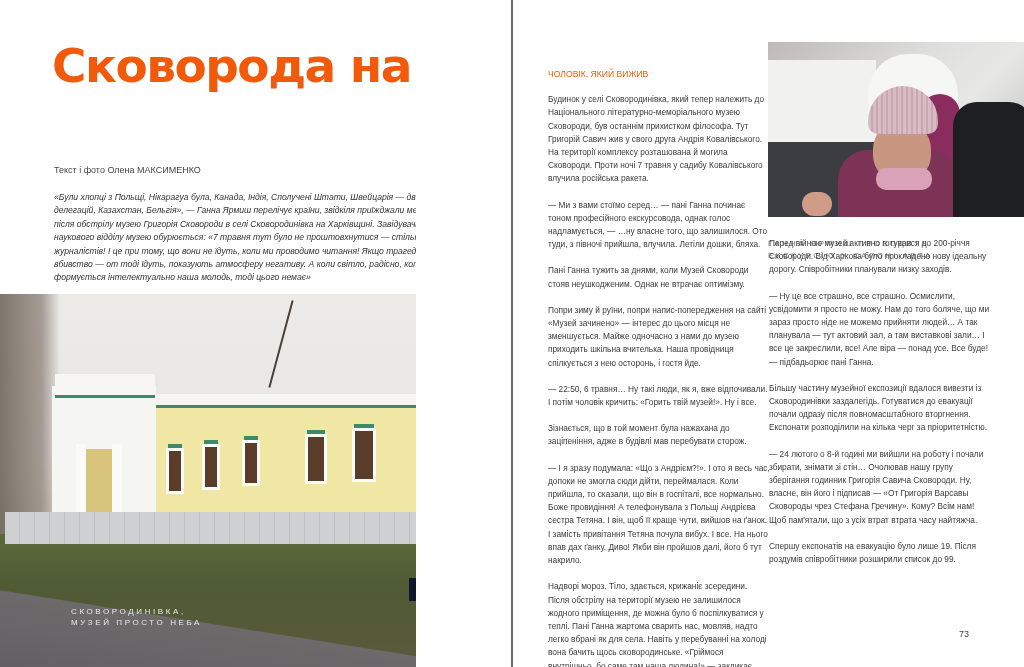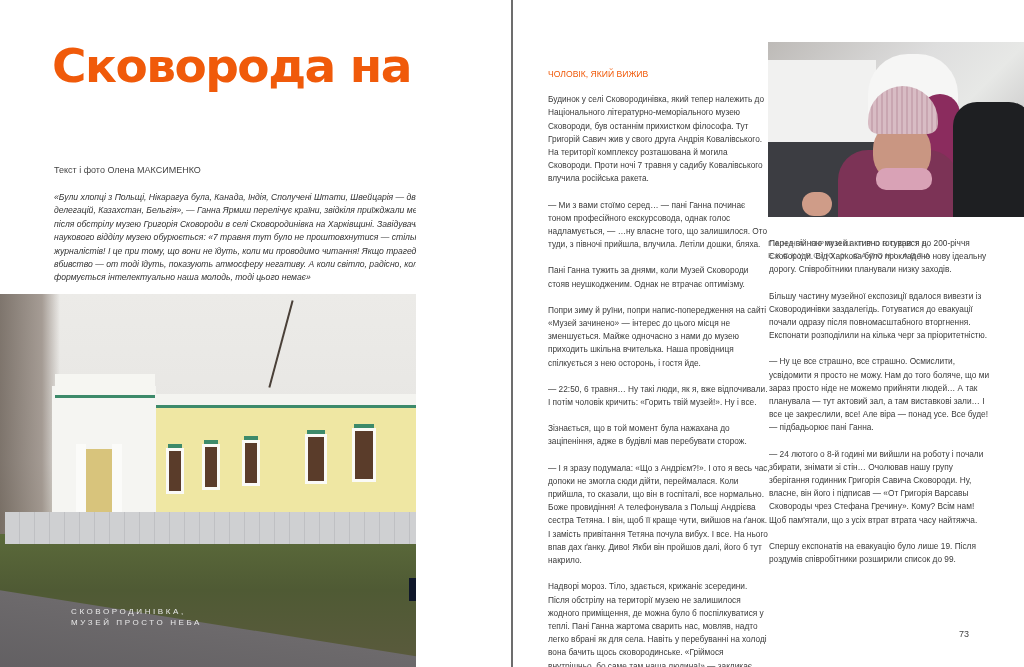--- a/index.html
+++ b/index.html
@@ -138,20 +138,20 @@
     <div class="hand"></div>
     <div class="seat"></div>
   </div>
   <div class="portrait-caption">
     <div>ГАННА ЯРМИШ ПРОВОДИТЬ</div>
     <div>ЕКСКУРСІЮ У САЛОНІ АВТА</div>
   </div>
 
   <div class="col col-2">
     <p>Перед війною музей активно готувався до 200-річчя Сковороди. Від Харкова було прокладено нову ідеальну дорогу. Співробітники планували низку заходів.</p>
+    <p>— Ну це все страшно, все страшно. Осмислити, усвідомити я просто не можу. Нам до того боляче, що ми зараз просто ніде не можемо прийняти людей… А так планувала — тут актовий зал, а там виставкові зали… І все це закреслили, все! Але віра — понад усе. Все буде! — підбадьорює пані Ганна.</p>
     <p>Більшу частину музейної експозиції вдалося вивезти із Сковородинівки заздалегідь. Готуватися до евакуації почали одразу після повномасштабного вторгнення. Експонати розподілили на кілька черг за пріоритетністю.</p>
-    <p>— Ну це все страшно, все страшно. Осмислити, усвідомити я просто не можу. Нам до того боляче, що ми зараз просто ніде не можемо прийняти людей… А так планувала — тут актовий зал, а там виставкові зали… І все це закреслили, все! Але віра — понад усе. Все буде! — підбадьорює пані Ганна.</p>
     <p>— 24 лютого о 8-й годині ми вийшли на роботу і почали збирати, знімати зі стін… Очолював нашу групу зберігання годинник Григорія Савича Сковороди. Ну, власне, він його і підписав — «От Григорія Варсавы Сковороды чрез Стефана Гречину». Кому? Всім нам! Щоб пам'ятали, що з усіх втрат втрата часу найтяжча.</p>
     <p>Спершу експонатів на евакуацію було лише 19. Після роздумів співробітники розширили список до 99.</p>
   </div>
 
   <div class="page-number">73</div>
 </div>
 
 </body></html>

